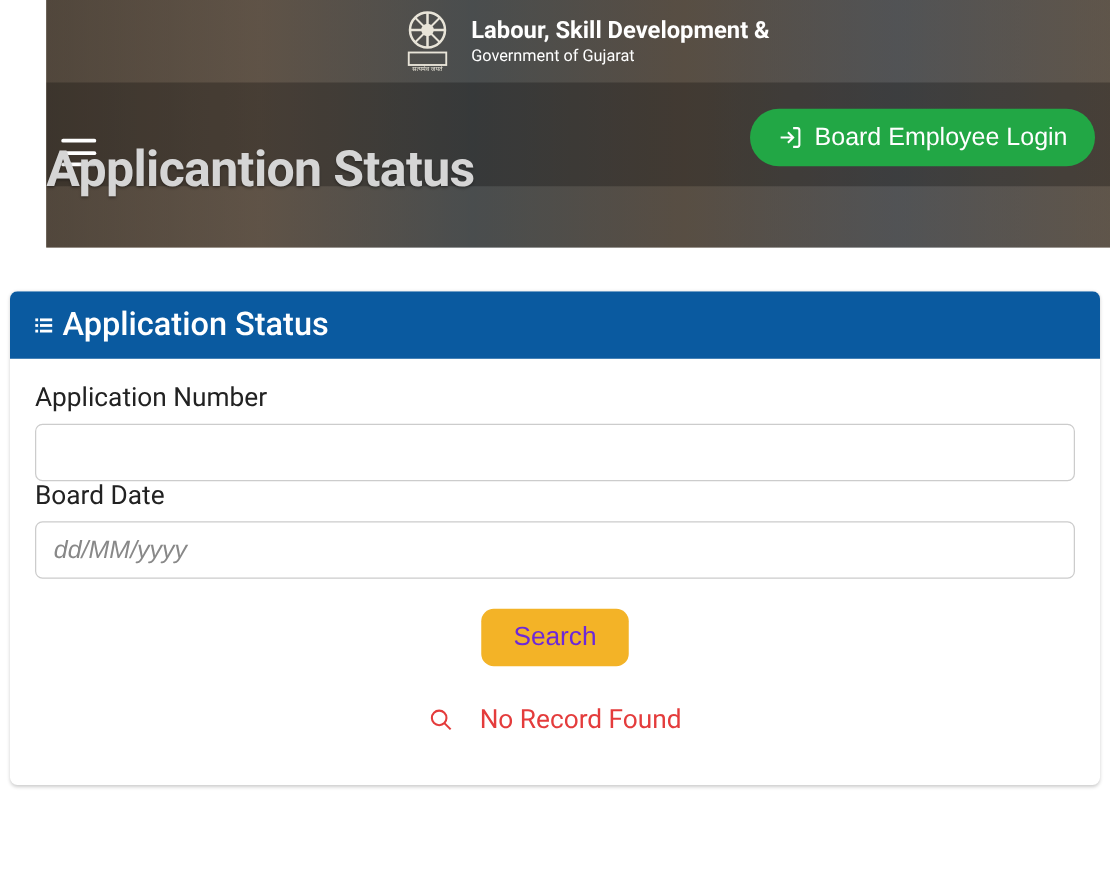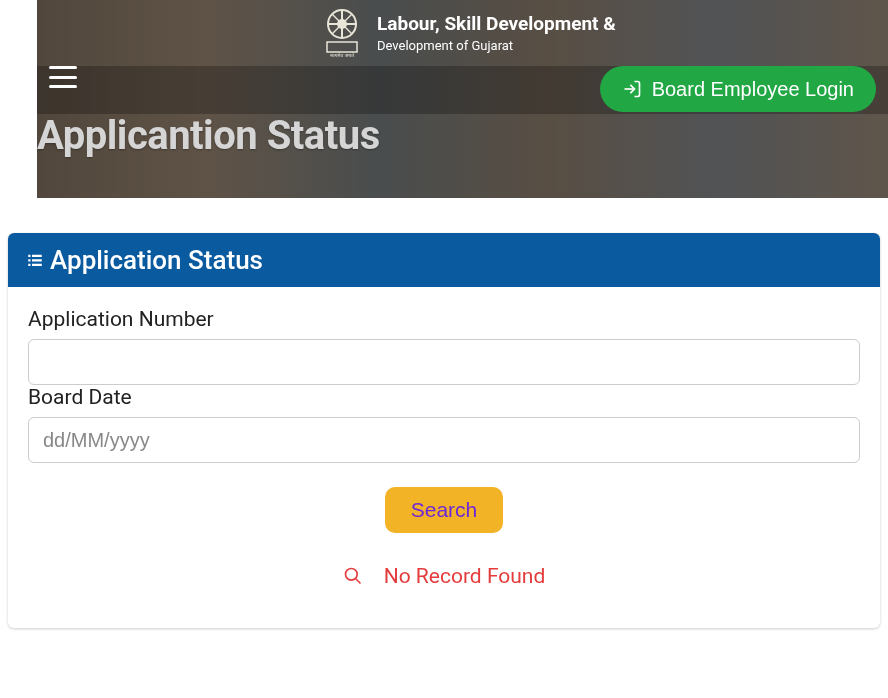--- a/index.html
+++ b/index.html
@@ -44,25 +44,25 @@
     .dept-line1 {
       font-size: 19px;
       font-weight: 700;
     }
     .dept-line2 {
       font-size: 13px;
       font-weight: 400;
       margin-top: 2px;
     }
     .nav-row {
-      height: 48px;
+      height: 83px;
       background: rgba(0,0,0,0.25);
       display: flex;
-      align-items: flex-start;
-      padding: 0 12px;
+      align-items: flex-end;
+      padding: 16px 12px;
     }
     .hamburger {
       width: 28px;
       height: 22px;
       display: flex;
       flex-direction: column;
       justify-content: space-between;
       cursor: pointer;
     }
     .hamburger span {
@@ -146,20 +146,21 @@
     }
     .form-input {
       width: 100%;
       height: 46px;
       border: 1px solid #ccc;
       border-radius: 6px;
       padding: 16px 14px;
       font-size: 20px;
       color: #333;
       background: #fff;
+      font-style: italic;
     }
     .form-input::placeholder {
       color: #888;
     }
     .btn-row {
       text-align: center;
       margin-top: 24px;
     }
     .search-btn {
       background: #f3b327;
@@ -194,21 +195,21 @@
         <line x1="23" y1="4" x2="23" y2="32" stroke="#e8e4d8" stroke-width="2"></line>
         <line x1="9" y1="18" x2="37" y2="18" stroke="#e8e4d8" stroke-width="2"></line>
         <line x1="13" y1="8" x2="33" y2="28" stroke="#e8e4d8" stroke-width="1.5"></line>
         <line x1="33" y1="8" x2="13" y2="28" stroke="#e8e4d8" stroke-width="1.5"></line>
         <rect x="8" y="36" width="30" height="10" fill="none" stroke="#e8e4d8" stroke-width="1.5"></rect>
         <text x="23" y="51" text-anchor="middle" fill="#e8e4d8" font-size="5">सत्यमेव जयते</text>
       </svg>
     </div>
     <div class="dept-text">
       <div class="dept-line1">Labour, Skill Development &amp;</div>
-      <div class="dept-line2">Development of Gujarat</div>
+      <div class="dept-line2">Government of Gujarat</div>
     </div>
   </div>
 
   <div class="nav-row">
     <div class="hamburger">
       <span></span>
         <span></span>
         <span></span>
     </div>
     <div class="nav-spacer"></div>

